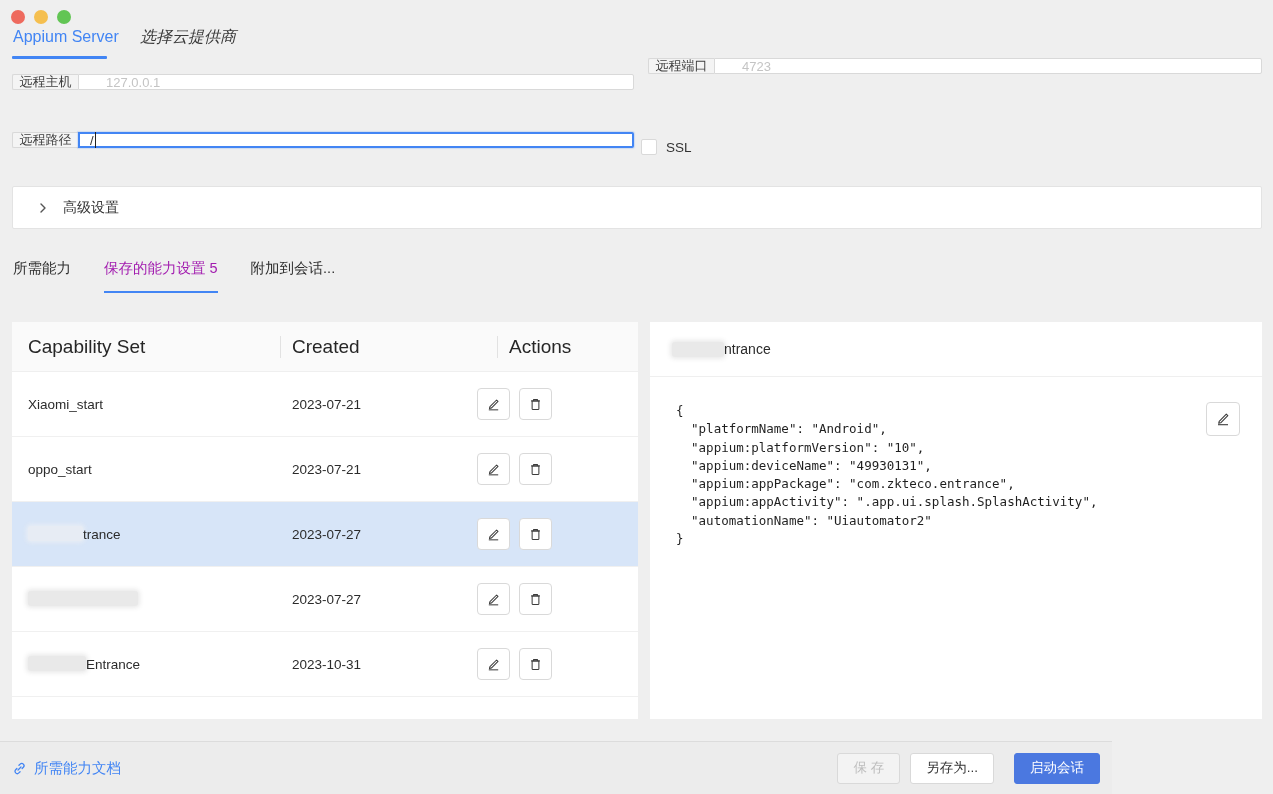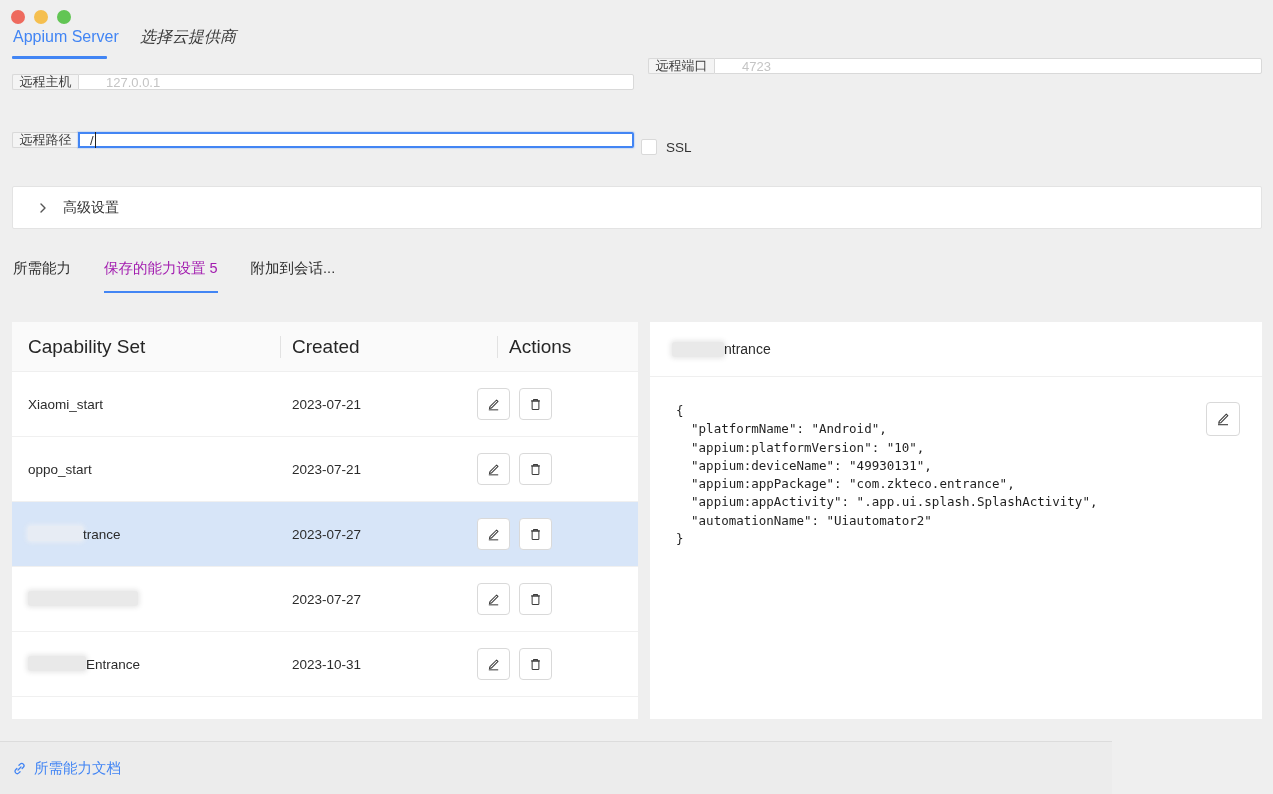--- a/index.html
+++ b/index.html
@@ -301,13 +301,18 @@
 
 <div class="footer">
   <div class="doc-link">
     <svg viewBox="0 0 16 16" fill="none" stroke="#4285f4" stroke-width="1.4" stroke-linecap="round">
       <path d="M6.4 9.6l3.2-3.2"></path>
       <path d="M7.4 4.6l1.3-1.3a2.4 2.4 0 0 1 3.4 3.4L10.8 8"></path>
       <path d="M8.6 11.4l-1.3 1.3a2.4 2.4 0 0 1-3.4-3.4L5.2 8"></path>
     </svg>
     <span>所需能力文档</span>
   </div>
+  <div class="footer-btns">
+    <button class="btn disabled">保 存</button>
+    <button class="btn save-as">另存为...</button>
+    <button class="btn primary">启动会话</button>
+  </div>
 </div>
 
 </body></html>

